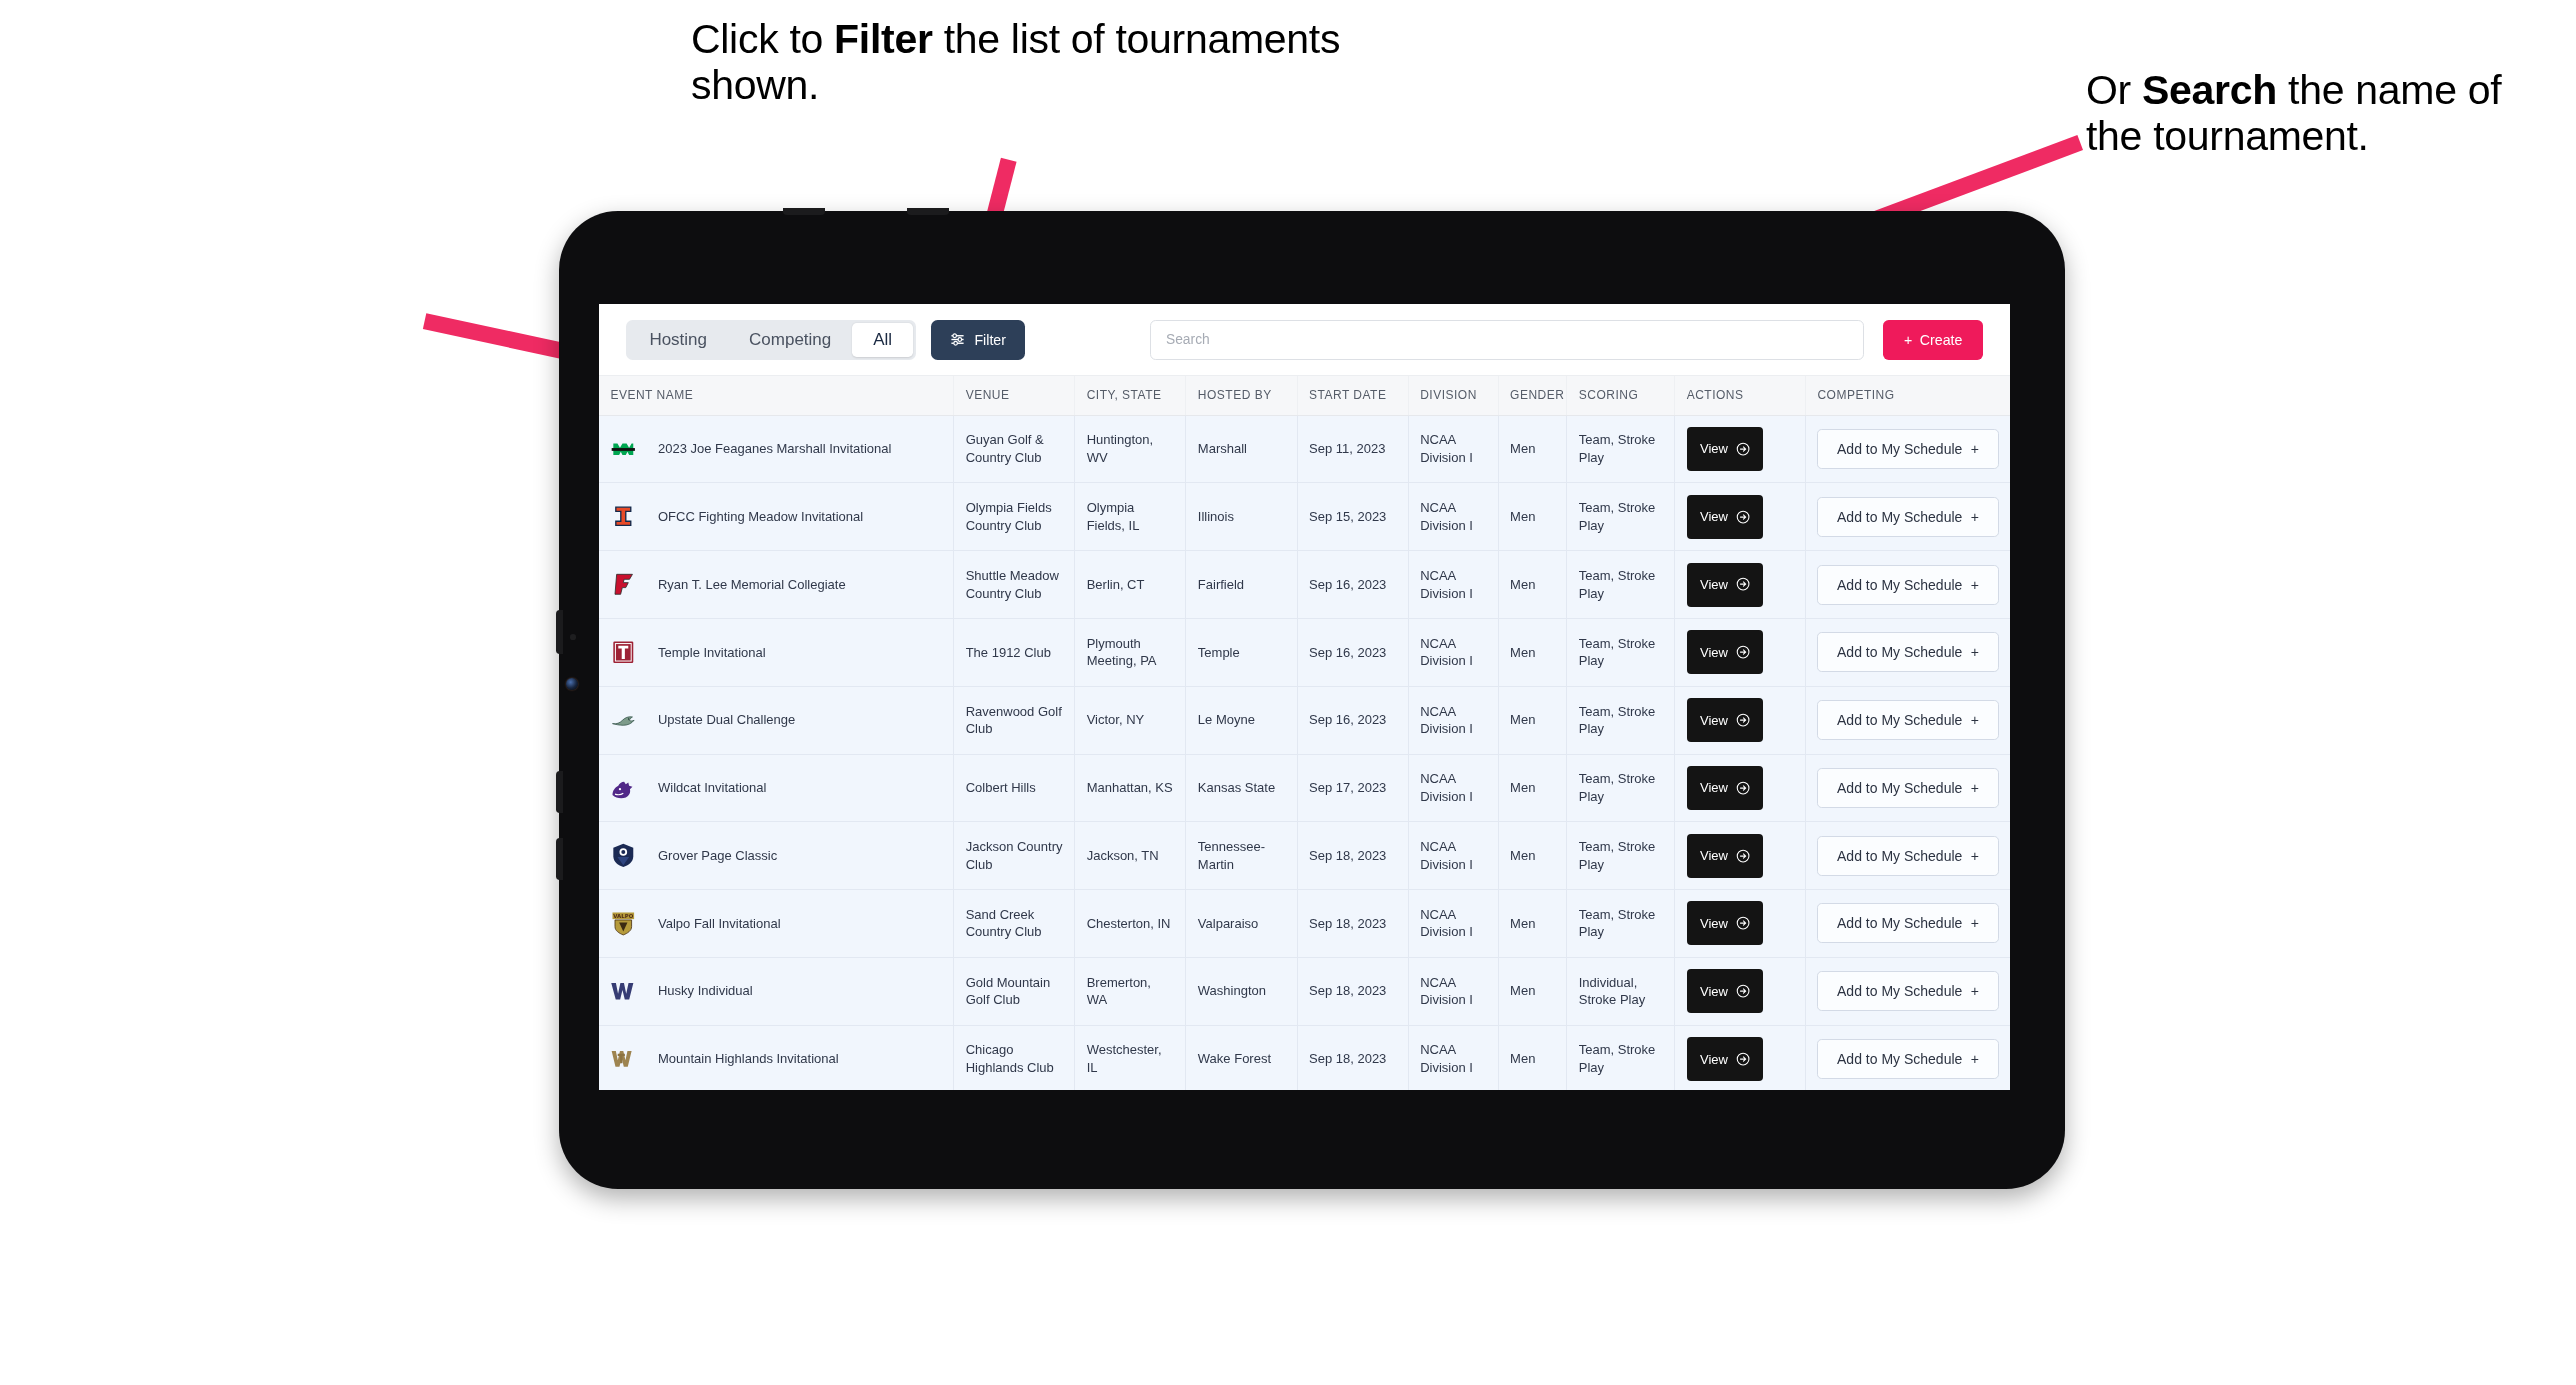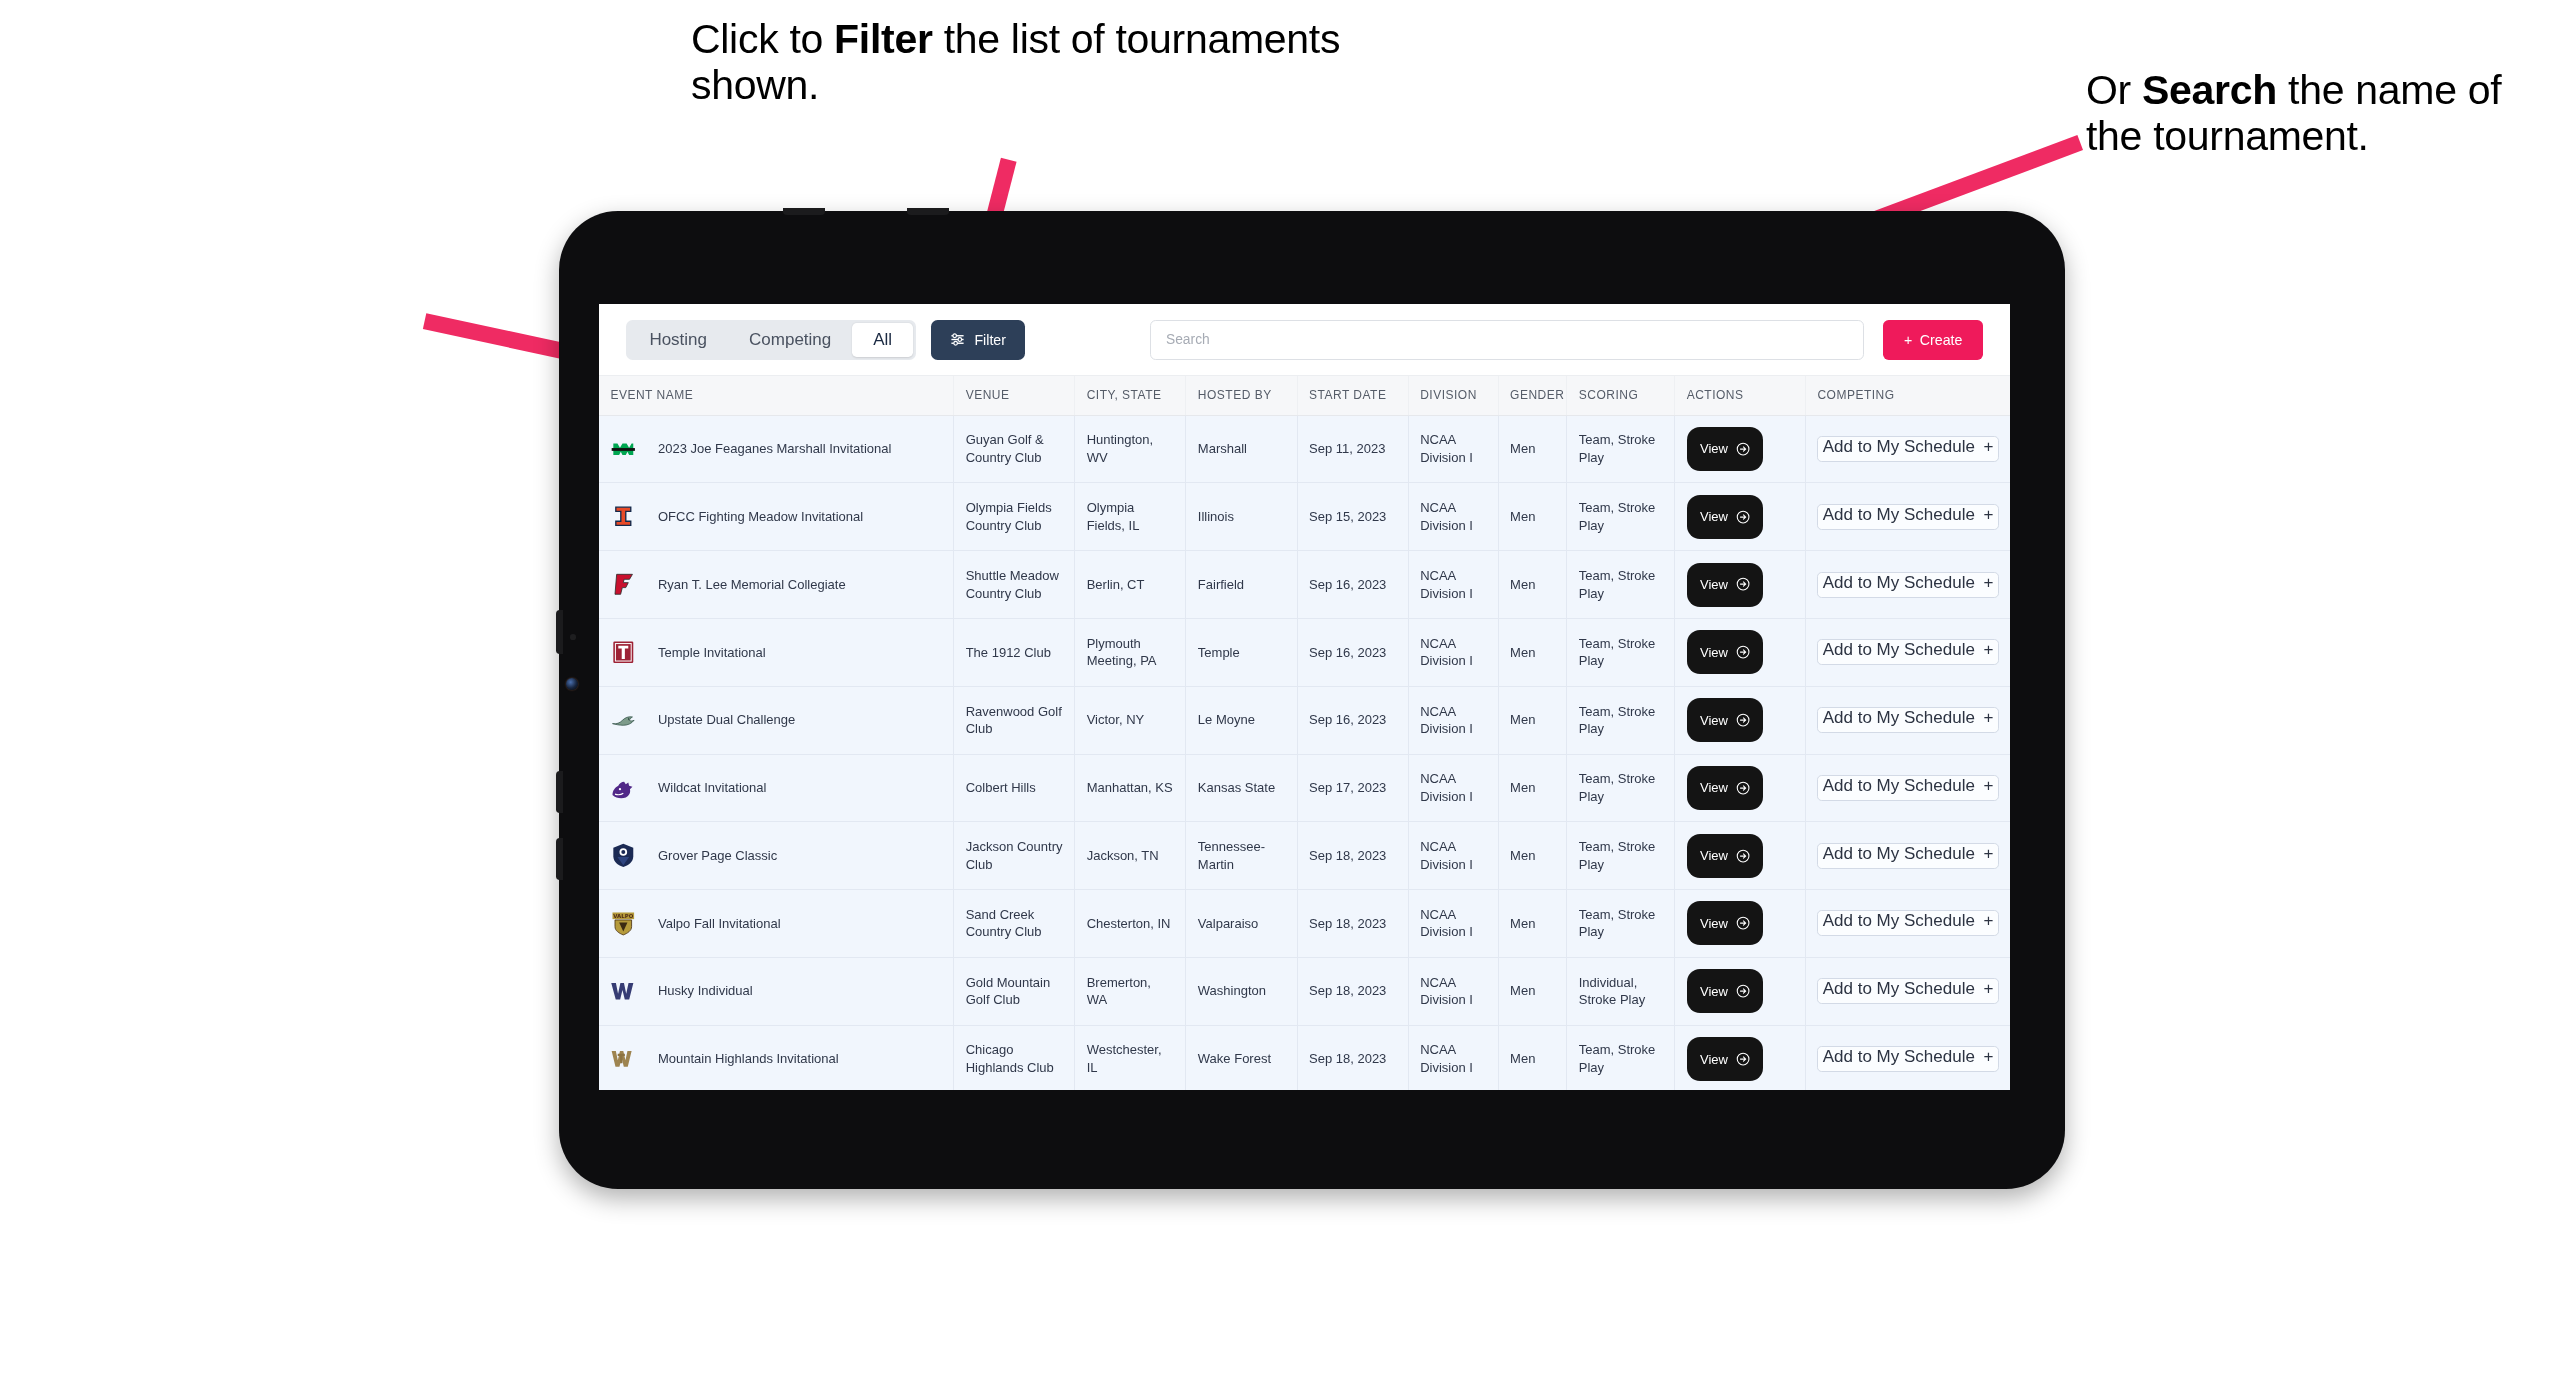--- a/index.html
+++ b/index.html
@@ -166,29 +166,29 @@
   .c-score  { width: 66px; }
   .c-act    { width: 80px; }
   .c-comp   { width: 125px; }
 
   .ev { display: flex; align-items: center; gap: 21px; }
   .logo { width: 26.6px; height: 26.6px; flex: 0 0 26.6px; }
   .logo svg { display: block; }
   .ev-label { white-space: nowrap; }
 
   .view-btn {
-    background: #141414; color: #fff; border: none; border-radius: 13px;
+    background: #141414; color: #fff; border: none; border-radius: 4px;
     height: 44px; padding: 0 13.3px; font-size: 13px;
     display: inline-flex; align-items: center; gap: 8px; cursor: pointer;
     font-family: "Liberation Sans", sans-serif;
   }
   .add-btn {
     background: #fbfdff; color: #2c3342; border: 0.9px solid #d3dae6; border-radius: 4.7px;
-    height: 26px; padding: 0 13.3px; font-size: 17px; width: 100%;
-    display: inline-flex; justify-content: center; gap: 8.5px;
+    height: 40px; padding: 0 13.3px; font-size: 14px; width: 100%;
+    display: inline-flex; align-items: center; justify-content: center; gap: 8.5px;
     cursor: pointer; font-family: "Liberation Sans", sans-serif; white-space: nowrap;
   }
   .circ-arrow { width: 14.2px; height: 14.2px; }
 </style>
 </head>
 <body>
 
 <div class="stage">
 
   <div class="anno" id="anno-filter"><span>Click to </span><b>Filter</b><span> the list of tournaments shown.</span></div>

